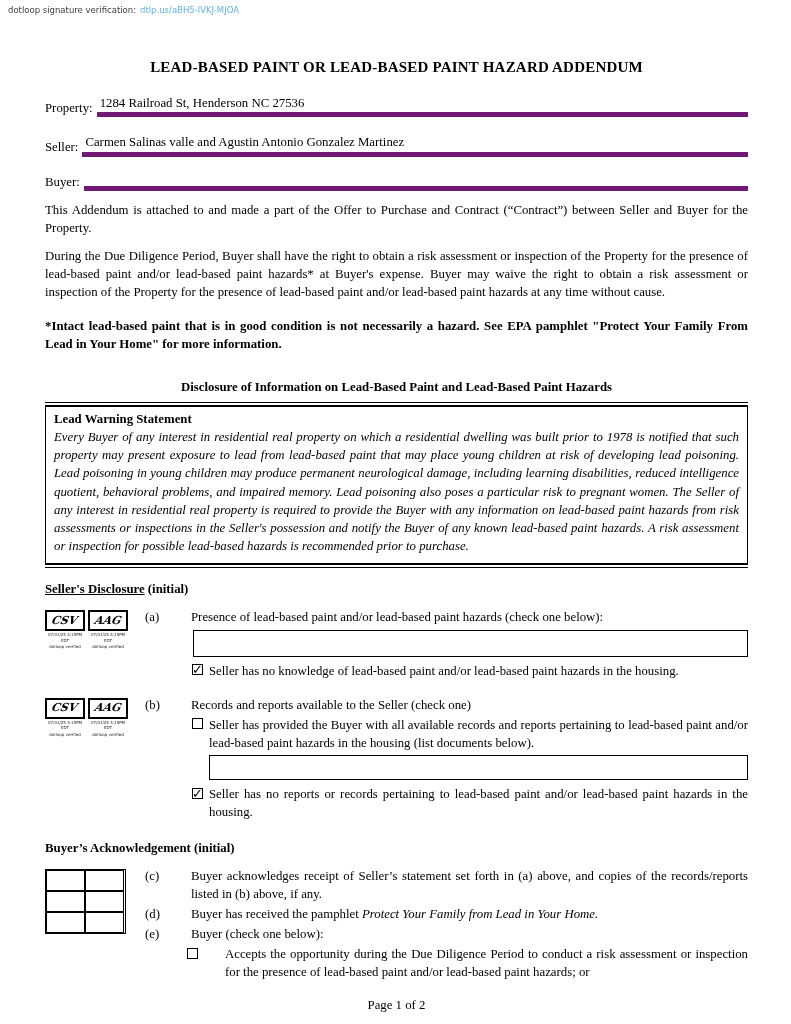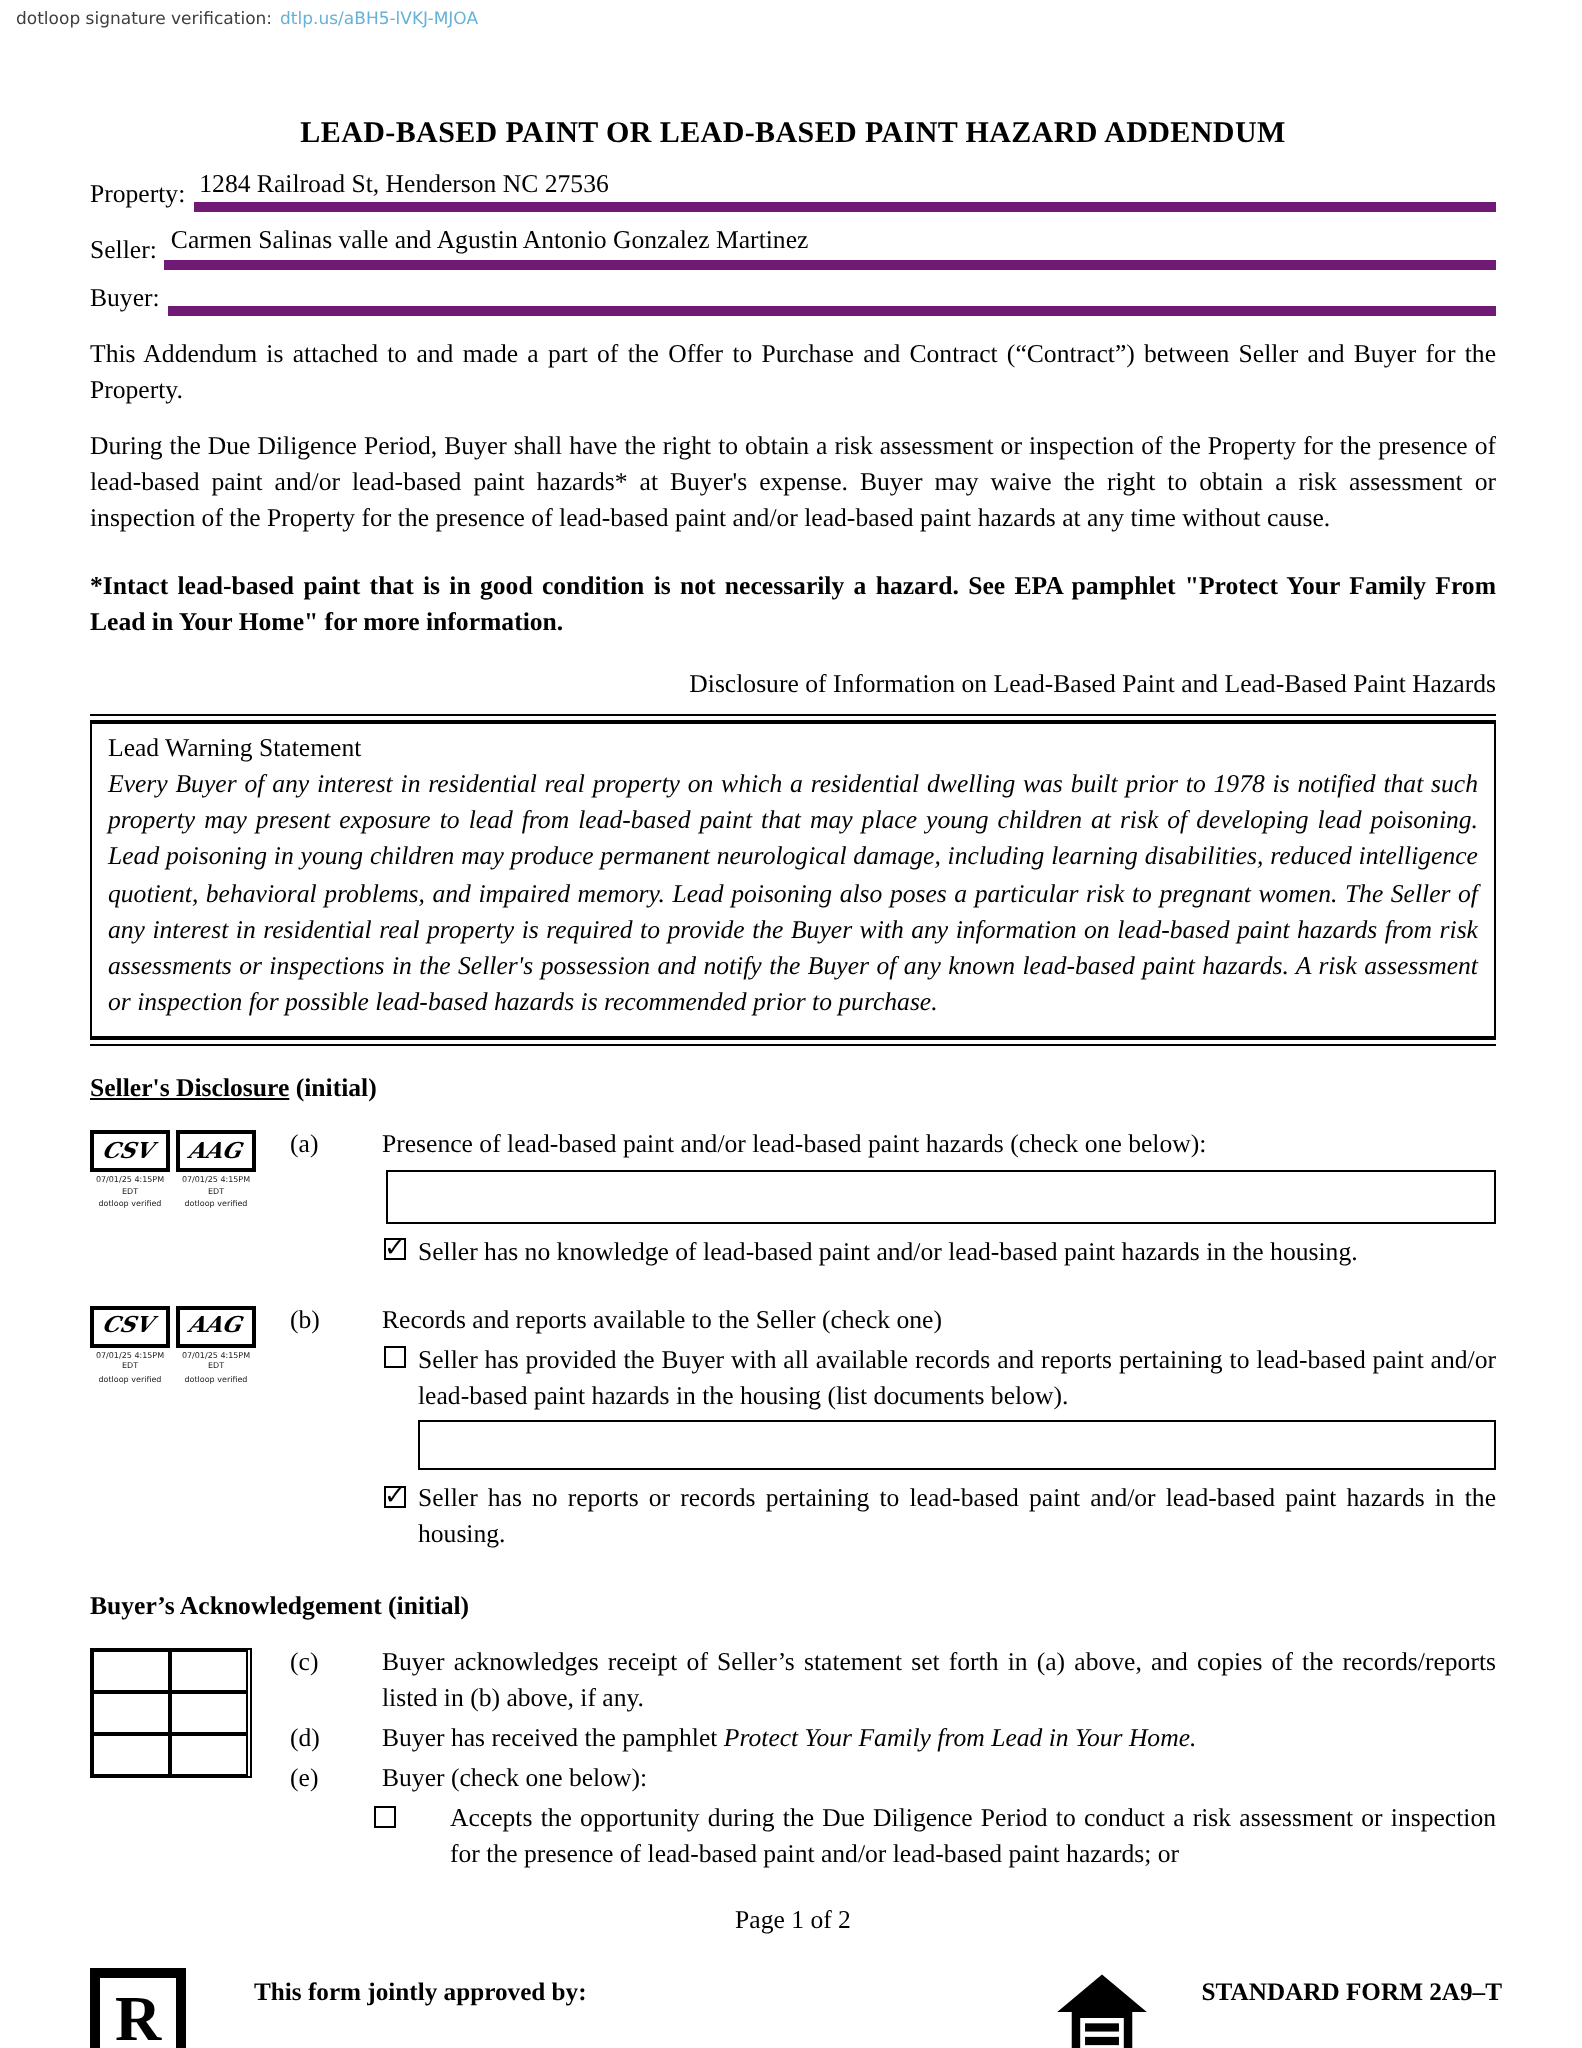--- a/index.html
+++ b/index.html
@@ -9,29 +9,29 @@
     position: relative; overflow: hidden; margin: 0;
     font-family: "Liberation Serif", serif; font-size: 12.8px; line-height: 1.42;
   }
   .verify {
     position: absolute; top: 4px; left: 8px;
     font-family: "DejaVu Sans", sans-serif; font-size: 8.5px; color: #3d3d3d;
   }
   .verify a { color: #66b1d6; text-decoration: none; margin-left: 4px; cursor: pointer; }
   .content { padding: 0 43px 0 45px; }
   .title { text-align: center; font-weight: bold; font-size: 15px; padding-top: 57px; letter-spacing: .2px; }
-  .frow { display: flex; align-items: flex-end; margin-top: 5px; }
+  .frow { display: flex; align-items: flex-end; margin-top: 16px; }
   .flabel { white-space: nowrap; padding-right: 4px; }
   .fline { flex: 1; border-bottom: 5px solid #701a75; padding-left: 3px; min-height: 17px; }
   .para { text-align: justify; margin-top: 10px; }
   .para.b { font-weight: bold; margin-top: 15px; }
-  .h2 { text-align: right; font-weight: normal; margin-top: 13px; }
+  .h2 { text-align: center; font-weight: bold; margin-top: 25px; }
   .lw-outer { margin-top: 6px; border-top: 1px solid #000; border-bottom: 1px solid #000; padding: 2px 0; }
   .lw-inner { border: 1px solid #000; border-top-width: 2px; border-bottom-width: 2px; padding: 3px 8px 8px 8px; }
-  .lw-title { font-weight: normal; }
+  .lw-title { font-weight: bold; }
   .lw-body { font-style: italic; text-align: justify; }
   .sd-head { font-weight: bold; margin-top: 12px; }
   .sd-head .ul { text-decoration: underline; }
   .sect { display: flex; margin-top: 10px; }
   .stamp-col { width: 100px; flex: none; display: flex; gap: 3px; padding-top: 2px; align-items: flex-start; }
   .itm-label { width: 46px; flex: none; }
   .itm-body { flex: 1; }
   .opt { position: relative; padding-left: 18px; margin-top: 2px; text-align: justify; }
   .cb { position: absolute; left: 1px; top: 2.5px; width: 11px; height: 11px; border: 1.4px solid #000; background: #fff; cursor: pointer; }
   .cb.checked::after { content: "✓"; position: absolute; left: -1px; top: -4px; font-size: 13px; font-weight: bold; font-family: "DejaVu Sans", sans-serif; }

